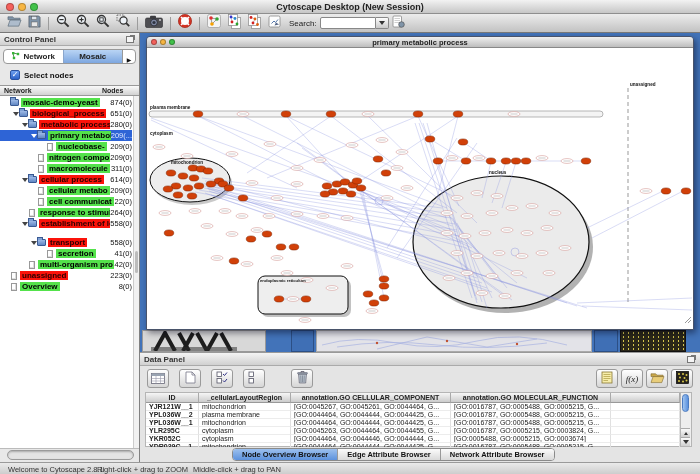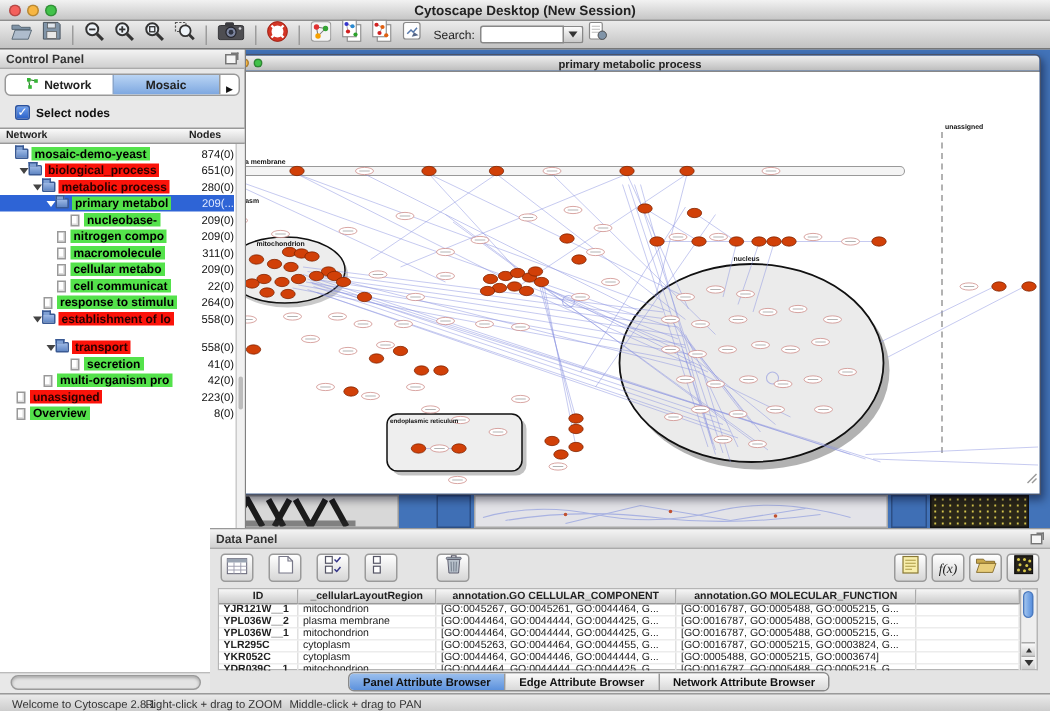--- a/index.html
+++ b/index.html
@@ -17,21 +17,21 @@
 .toolbar{position:absolute;left:0;top:14px;width:700px;height:19px;background:linear-gradient(#ececec,#c2c2c2);border-bottom:1px solid #777;display:flex;align-items:center;padding:0 4px;z-index:30;}
 .tbtn{width:20px;height:17px;display:flex;align-items:center;justify-content:center;}
 .tsep{width:1px;height:13px;background:#9c9c9c;margin:0 4px;}
 .search-label{font-size:8px;color:#222;margin:0 3px 0 5px;}
 .search-box{display:flex;align-items:center;}
 .search-input{width:56px;height:12px;font-size:8px;border:1px solid #888;background:#fff;border-radius:2px 0 0 2px;padding:0 2px;outline:none;font-family:inherit;}
 .search-drop{width:13px;height:12px;background:linear-gradient(#fdfdfd,#c9c9c9);border:1px solid #888;border-left:none;border-radius:0 2px 2px 0;display:flex;align-items:center;justify-content:center;}
 .dtri{width:0;height:0;border-left:3px solid transparent;border-right:3px solid transparent;border-top:4px solid #333;}
 
 
-.control-panel{position:absolute;left:0;top:33px;width:164px;height:429px;background:#e8e8e8;border-right:1px solid #808080;display:flex;flex-direction:column;z-index:10;}
+.control-panel{position:absolute;left:0;top:33px;width:140px;height:429px;background:#e8e8e8;border-right:1px solid #808080;display:flex;flex-direction:column;z-index:10;}
 .panel-header{height:13px;flex:none;background:linear-gradient(#f4f4f4,#d0d0d0);border-bottom:1px solid #aaa;font-size:8px;font-weight:bold;color:#333;display:flex;align-items:center;justify-content:space-between;padding:0 4px;}
 .float-icon{width:9px;height:8px;position:relative;}
 .float-icon::before{content:"";position:absolute;left:0;bottom:0;width:6px;height:5px;border:1px solid #777;background:#f5f5f5;}
 .float-icon::after{content:"";position:absolute;right:0;top:0;width:4px;height:4px;border-top:1px solid #777;border-right:1px solid #777;}
 .cp-tabs{display:flex;align-items:center;margin:3px 3px 0 3px;flex:none;background:#fff;border:1px solid #999;border-radius:4px;height:15px;overflow:hidden;}
 .cp-tab{flex:1;display:flex;align-items:center;justify-content:center;gap:3px;font-size:8px;font-weight:bold;color:#222;height:100%;}
 .cp-tab.selected{background:linear-gradient(#b9d4f4,#7da7e0);border-left:1px solid #8aa6cc;}
 .cp-tab-arrow{width:13px;height:100%;border-left:1px solid #999;display:flex;align-items:center;justify-content:center;}
 .arrow-r::after{content:"\25B6";font-size:6px;color:#111;}
 .groupbox{margin:8px 4px 0 4px;flex:none;border:1px solid #a8a8a8;border-radius:3px;position:relative;padding:9px 6px 6px 6px;}
@@ -329,20 +329,26 @@
           <span class="tri"></span>
           <span class="t-page"></span>
           <span class="t-label green">nitrogen compo</span>
           <span class="t-count">209(0)</span>
         </div>
         <div class="tree-row" style="padding-left: 30px;">
           <span class="tri"></span>
           <span class="t-page"></span>
           <span class="t-label green">macromolecule</span>
           <span class="t-count">311(0)</span>
+        </div>
+        <div class="tree-row" style="padding-left: 21px;">
+          <span class="tri open"></span>
+          <span class="t-folder"></span>
+          <span class="t-label red">cellular process</span>
+          <span class="t-count">614(0)</span>
         </div>
         <div class="tree-row" style="padding-left: 30px;">
           <span class="tri"></span>
           <span class="t-page"></span>
           <span class="t-label green">cellular metabo</span>
           <span class="t-count">209(0)</span>
         </div>
         <div class="tree-row" style="padding-left: 30px;">
           <span class="tri"></span>
           <span class="t-page"></span>
@@ -886,21 +892,21 @@
       <div class="dp-sbtn up">
           <span class="utri"></span>
         </div>
       <div class="dp-sbtn down">
           <span class="dtri" style="border-top-color:#333"></span>
         </div>
     </div>
   </div>
   <div class="dp-tabs">
     <div class="seg" id="seg-tabs">
-        <span class="seg-tab selected">Panel Attribute Browser</span>
+        <span class="seg-tab selected">Node Overview Browser</span>
         <span class="seg-tab">Edge Attribute Browser</span>
         <span class="seg-tab">Network Attribute Browser</span>
       </div>
   </div>
 </div>
 
 <div class="statusbar">
   <span class="st1">Welcome to Cytoscape 2.8.1</span>
   <span class="st2">Right-click + drag to ZOOM</span>
   <span class="st3">Middle-click + drag to PAN</span>

